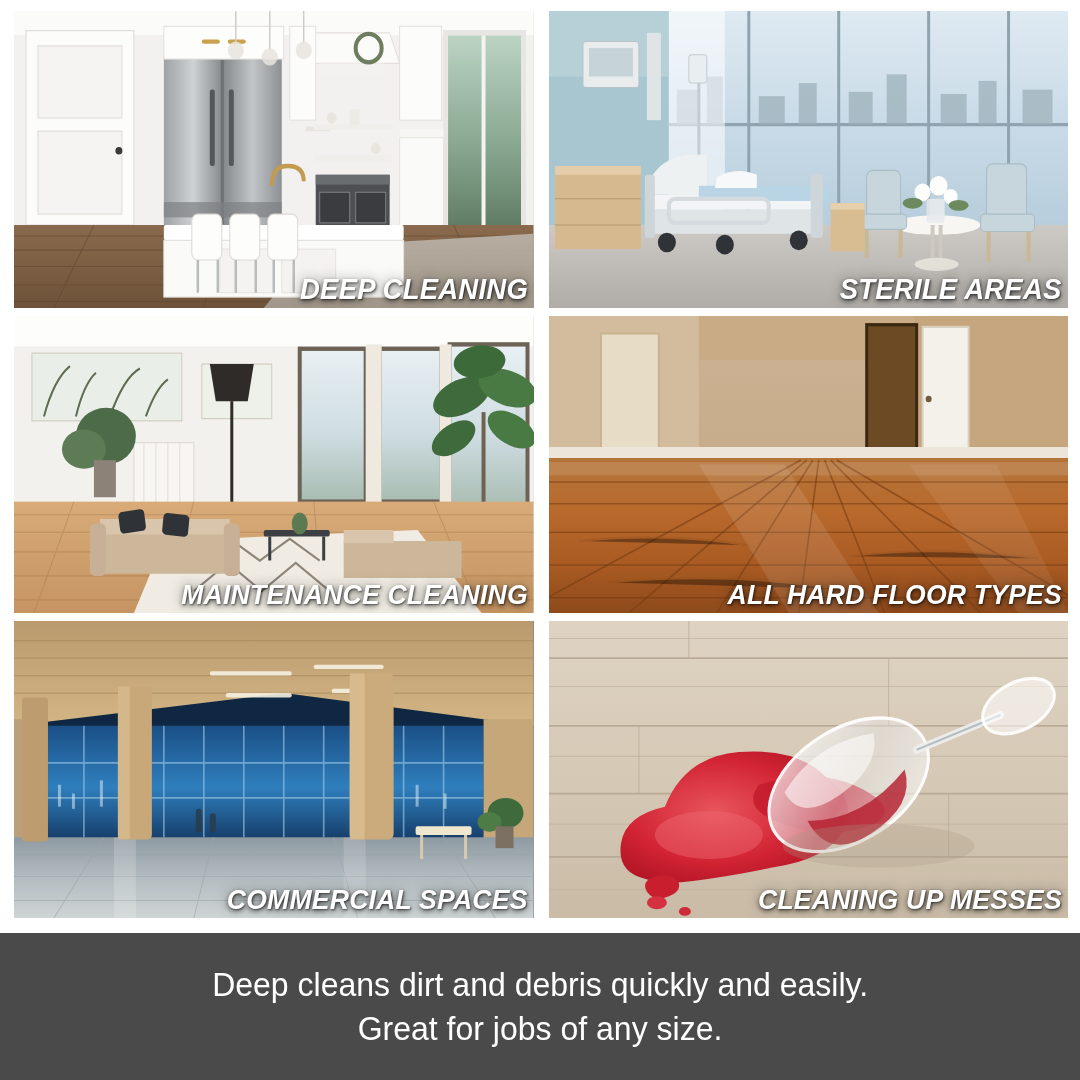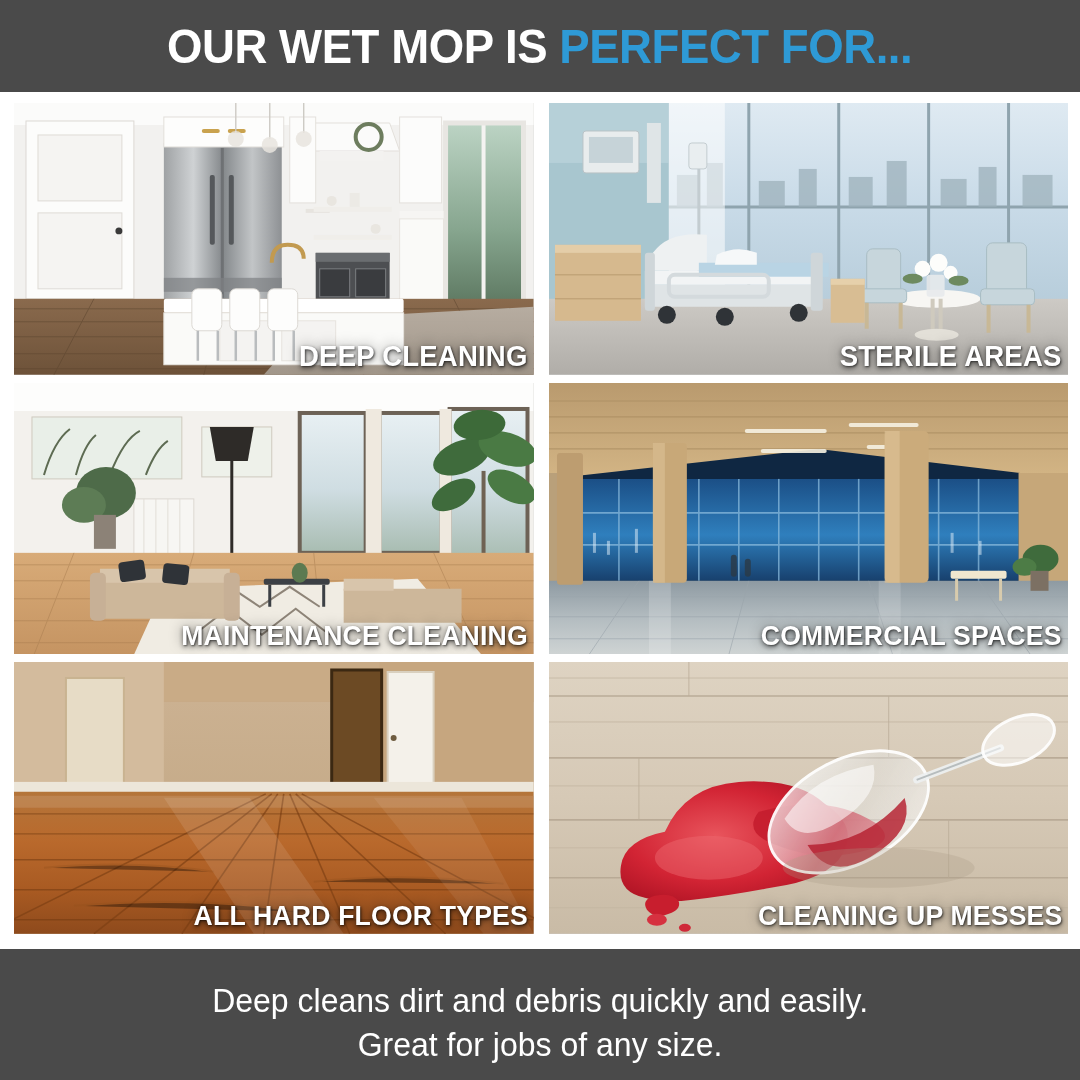--- a/index.html
+++ b/index.html
@@ -26,20 +26,21 @@
   .header-title .accent { color:#2e9ad6; }
 
   
   .grid-wrap { flex:1 1 auto; background:#ffffff; padding:11px 12px 15px 14px; }
   .grid {
     width:100%; height:100%;
     display:grid;
     grid-template-columns:1fr 1fr;
     grid-template-rows:1fr 1fr 1fr;
     gap:8px 15px;
+    font-style:italic;
   }
   .tile {
     position:relative; overflow:hidden; background:#cfcfcf;
   }
   .tile svg { display:block; width:100%; height:100%; }
   .tile-caption {
     position:absolute; right:6px; bottom:2px;
     color:#ffffff; font-weight:bold;
     font-size:29px; letter-spacing:0.2px;
     font-family:"Liberation Sans", sans-serif;
@@ -59,23 +60,20 @@
     color:#ffffff; font-size:33px; line-height:1.31;
     font-family:"Liberation Sans", sans-serif; font-weight:normal;
     transform:scaleX(0.97);
   }
 </style>
 </head>
 <body>
 
 <div class="page">
 
-  <div class="header">
-    <div class="header-title"><span>OUR WET MOP IS </span><span class="accent">PERFECT FOR...</span></div>
-  </div>
 
   <div class="grid-wrap">
     <div class="grid">
 
       <div class="tile">
         <svg viewBox="0 0 520 272" preserveAspectRatio="none">
           <defs>
             <linearGradient id="k-floor" x1="0" y1="0" x2="0" y2="1">
               <stop offset="0" stop-color="#8a6a4d"></stop>
                 <stop offset="1" stop-color="#6d5239"></stop>
@@ -382,20 +380,84 @@
           </g>
 
           <path d="M330 206 h118 v34 h-118 z" fill="#cdb79a"></path>
           <path d="M330 196 h50 v12 h-50 z" fill="#d8c5ab"></path>
 
           <rect x="250" y="196" width="66" height="6" rx="2" fill="#3c4045"></rect>
           <path d="M256 202 v22 M310 202 v22" stroke="#3c4045" stroke-width="3"></path>
           <ellipse cx="286" cy="190" rx="8" ry="10" fill="#5c7a51"></ellipse>
         </svg>
         <div class="tile-caption wide">MAINTENANCE CLEANING</div>
+      </div>
+
+      <div class="tile">
+        <svg viewBox="0 0 520 272" preserveAspectRatio="none">
+          <defs>
+            <linearGradient id="w-wall" x1="0" y1="0" x2="0" y2="1">
+              <stop offset="0" stop-color="#cdb394"></stop>
+                <stop offset="1" stop-color="#bfa47f"></stop>
+            </linearGradient>
+            <linearGradient id="w-floor" x1="0" y1="0" x2="0" y2="1">
+              <stop offset="0" stop-color="#b4753a"></stop>
+                <stop offset=".35" stop-color="#b9692c"></stop>
+              <stop offset=".7" stop-color="#a85a22"></stop>
+                <stop offset="1" stop-color="#8e4a1c"></stop>
+            </linearGradient>
+          </defs>
+          <rect width="520" height="272" fill="url(#w-wall)"></rect>
+
+          <rect x="0" y="0" width="520" height="40" fill="#c9ab86"></rect>
+          <rect x="0" y="0" width="150" height="120" fill="#d3bb9d"></rect>
+          <rect x="366" y="0" width="154" height="130" fill="#c6a67f"></rect>
+
+          <rect x="318" y="8" width="50" height="122" fill="#6c4a24"></rect>
+          <rect x="318" y="8" width="50" height="122" fill="none" stroke="#3b2812" stroke-width="3"></rect>
+
+          <rect x="374" y="10" width="46" height="120" fill="#f4f1ea" stroke="#d9d0bf" stroke-width="2"></rect>
+          <circle cx="380" cy="76" r="3" fill="#6e5c40"></circle>
+
+          <rect x="52" y="16" width="58" height="108" fill="#e7dcc6" stroke="#c9b391" stroke-width="2"></rect>
+
+          <rect x="0" y="120" width="520" height="14" fill="#f0ece2"></rect>
+          <path d="M0 134 L180 150 L340 150 L520 132 L520 120 L0 120 Z" fill="#e9e3d6" opacity=".6"></path>
+
+          <path d="M0 130 H520 V272 H0 Z" fill="url(#w-floor)"></path>
+
+          <g stroke="#7c3f13" stroke-width="1.6" opacity=".65">
+            <path d="M252 132 L-30 272"></path>
+            <path d="M258 132 L80 272"></path>
+            <path d="M264 132 L168 272"></path>
+            <path d="M270 132 L250 272"></path>
+            <path d="M276 132 L336 272"></path>
+            <path d="M282 132 L432 272"></path>
+            <path d="M288 132 L550 272"></path>
+          </g>
+
+          <g stroke="#6f3810" stroke-width="1.4" opacity=".5">
+            <path d="M0 152 H520"></path>
+              <path d="M0 172 H520"></path>
+              <path d="M0 198 H520"></path>
+            <path d="M0 228 H520"></path>
+              <path d="M0 258 H520"></path>
+          </g>
+
+          <g stroke="#94511d" stroke-width="2" opacity=".35">
+            <path d="M30 206 q90 -8 170 4"></path>
+              <path d="M300 220 q90 -10 190 2"></path>
+            <path d="M60 244 q120 -10 230 6"></path>
+          </g>
+
+          <path d="M150 136 L240 272 L330 272 L236 136 Z" fill="#ffffff" opacity=".10"></path>
+          <path d="M360 136 L470 272 L520 272 L448 136 Z" fill="#ffffff" opacity=".07"></path>
+          <path d="M0 134 H520 V146 H0 Z" fill="#ffffff" opacity=".12"></path>
+        </svg>
+        <div class="tile-caption wide">ALL HARD FLOOR TYPES</div>
       </div>
 
       <div class="tile">
         <svg viewBox="0 0 520 272" preserveAspectRatio="none">
           <defs>
             <linearGradient id="c-ceil" x1="0" y1="0" x2="0" y2="1">
               <stop offset="0" stop-color="#b99a6e"></stop>
                 <stop offset="1" stop-color="#d3b585"></stop>
             </linearGradient>
             <linearGradient id="c-glass" x1="0" y1="0" x2="0" y2="1">
@@ -488,84 +550,20 @@
             <rect x="182" y="172" width="6" height="22" rx="3"></rect>
             <rect x="196" y="176" width="6" height="18" rx="3"></rect>
           </g>
         </svg>
         <div class="tile-caption wide">COMMERCIAL SPACES</div>
       </div>
 
       <div class="tile">
         <svg viewBox="0 0 520 272" preserveAspectRatio="none">
           <defs>
-            <linearGradient id="w-wall" x1="0" y1="0" x2="0" y2="1">
-              <stop offset="0" stop-color="#cdb394"></stop>
-                <stop offset="1" stop-color="#bfa47f"></stop>
-            </linearGradient>
-            <linearGradient id="w-floor" x1="0" y1="0" x2="0" y2="1">
-              <stop offset="0" stop-color="#b4753a"></stop>
-                <stop offset=".35" stop-color="#b9692c"></stop>
-              <stop offset=".7" stop-color="#a85a22"></stop>
-                <stop offset="1" stop-color="#8e4a1c"></stop>
-            </linearGradient>
-          </defs>
-          <rect width="520" height="272" fill="url(#w-wall)"></rect>
-
-          <rect x="0" y="0" width="520" height="40" fill="#c9ab86"></rect>
-          <rect x="0" y="0" width="150" height="120" fill="#d3bb9d"></rect>
-          <rect x="366" y="0" width="154" height="130" fill="#c6a67f"></rect>
-
-          <rect x="318" y="8" width="50" height="122" fill="#6c4a24"></rect>
-          <rect x="318" y="8" width="50" height="122" fill="none" stroke="#3b2812" stroke-width="3"></rect>
-
-          <rect x="374" y="10" width="46" height="120" fill="#f4f1ea" stroke="#d9d0bf" stroke-width="2"></rect>
-          <circle cx="380" cy="76" r="3" fill="#6e5c40"></circle>
-
-          <rect x="52" y="16" width="58" height="108" fill="#e7dcc6" stroke="#c9b391" stroke-width="2"></rect>
-
-          <rect x="0" y="120" width="520" height="14" fill="#f0ece2"></rect>
-          <path d="M0 134 L180 150 L340 150 L520 132 L520 120 L0 120 Z" fill="#e9e3d6" opacity=".6"></path>
-
-          <path d="M0 130 H520 V272 H0 Z" fill="url(#w-floor)"></path>
-
-          <g stroke="#7c3f13" stroke-width="1.6" opacity=".65">
-            <path d="M252 132 L-30 272"></path>
-            <path d="M258 132 L80 272"></path>
-            <path d="M264 132 L168 272"></path>
-            <path d="M270 132 L250 272"></path>
-            <path d="M276 132 L336 272"></path>
-            <path d="M282 132 L432 272"></path>
-            <path d="M288 132 L550 272"></path>
-          </g>
-
-          <g stroke="#6f3810" stroke-width="1.4" opacity=".5">
-            <path d="M0 152 H520"></path>
-              <path d="M0 172 H520"></path>
-              <path d="M0 198 H520"></path>
-            <path d="M0 228 H520"></path>
-              <path d="M0 258 H520"></path>
-          </g>
-
-          <g stroke="#94511d" stroke-width="2" opacity=".35">
-            <path d="M30 206 q90 -8 170 4"></path>
-              <path d="M300 220 q90 -10 190 2"></path>
-            <path d="M60 244 q120 -10 230 6"></path>
-          </g>
-
-          <path d="M150 136 L240 272 L330 272 L236 136 Z" fill="#ffffff" opacity=".10"></path>
-          <path d="M360 136 L470 272 L520 272 L448 136 Z" fill="#ffffff" opacity=".07"></path>
-          <path d="M0 134 H520 V146 H0 Z" fill="#ffffff" opacity=".12"></path>
-        </svg>
-        <div class="tile-caption wide">ALL HARD FLOOR TYPES</div>
-      </div>
-
-      <div class="tile">
-        <svg viewBox="0 0 520 272" preserveAspectRatio="none">
-          <defs>
             <linearGradient id="s-wood" x1="0" y1="0" x2="0" y2="1">
               <stop offset="0" stop-color="#ded3c2"></stop>
                 <stop offset=".5" stop-color="#d6c9b6"></stop>
               <stop offset="1" stop-color="#c9bba6"></stop>
             </linearGradient>
             <radialGradient id="s-wine" cx=".42" cy=".45" r=".7">
               <stop offset="0" stop-color="#e8545c"></stop>
                 <stop offset=".55" stop-color="#d22434"></stop>
               <stop offset="1" stop-color="#a50f20"></stop>
             </radialGradient>

